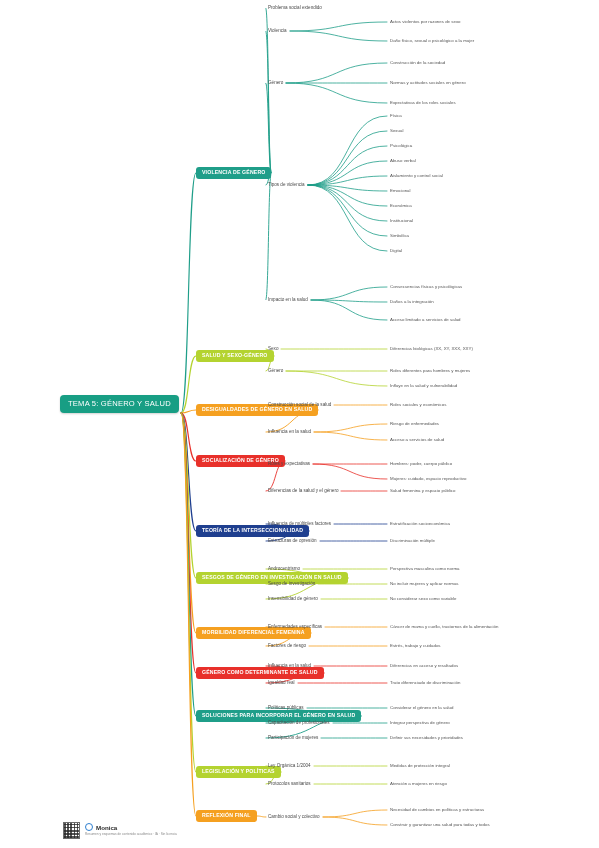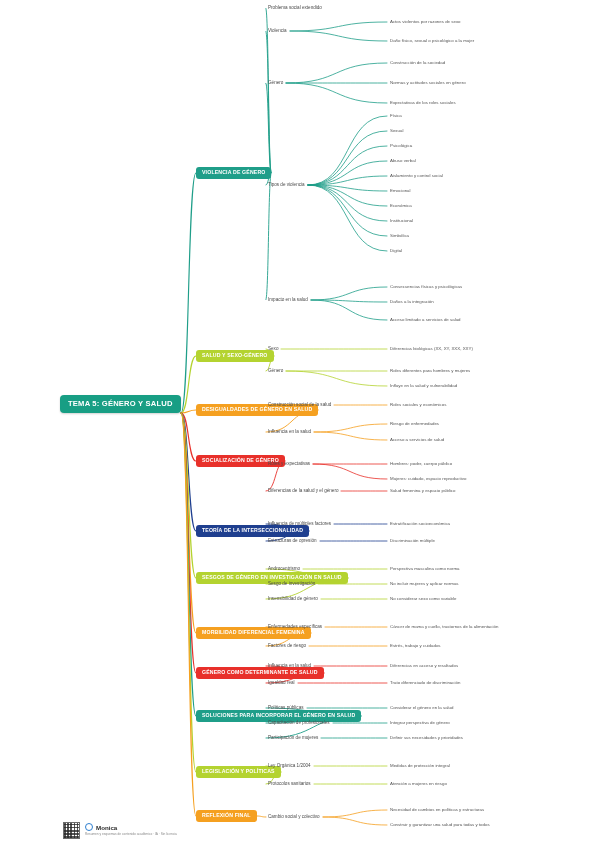--- a/index.html
+++ b/index.html
@@ -2,21 +2,21 @@
 <html><head>
 <meta charset="utf-8">
 <style>
   html,body{margin:0;padding:0;background:#ffffff;}
   body{width:599px;height:848px;position:relative;overflow:hidden;
        font-family:"Liberation Sans","DejaVu Sans",sans-serif;}
   #canvas{position:absolute;left:0;top:0;width:599px;height:848px;}
   svg.links{position:absolute;left:0;top:0;width:599px;height:848px;overflow:visible;}
   .node{position:absolute;white-space:nowrap;line-height:1;}
   .root{
-    background:#189e84;color:#ffffff;font-size:7.6px;font-weight:bold;
+    background:#189e84;color:#ffffff;font-size:7.6px;font-weight:normal;
     padding:5px 8px;border-radius:4px;letter-spacing:.2px;
     box-shadow:0 1px 2px rgba(0,0,0,.18);
   }
   .main{
     color:#ffffff;font-size:5.2px;font-weight:bold;
     padding:3.4px 6px;border-radius:3px;letter-spacing:.15px;
   }
   .sub{font-size:4.6px;color:#4a4a4a;}
   .leaf{font-size:4.4px;color:#555555;}
   .watermark{position:absolute;left:63px;top:822px;display:flex;align-items:flex-start;gap:5px;}

